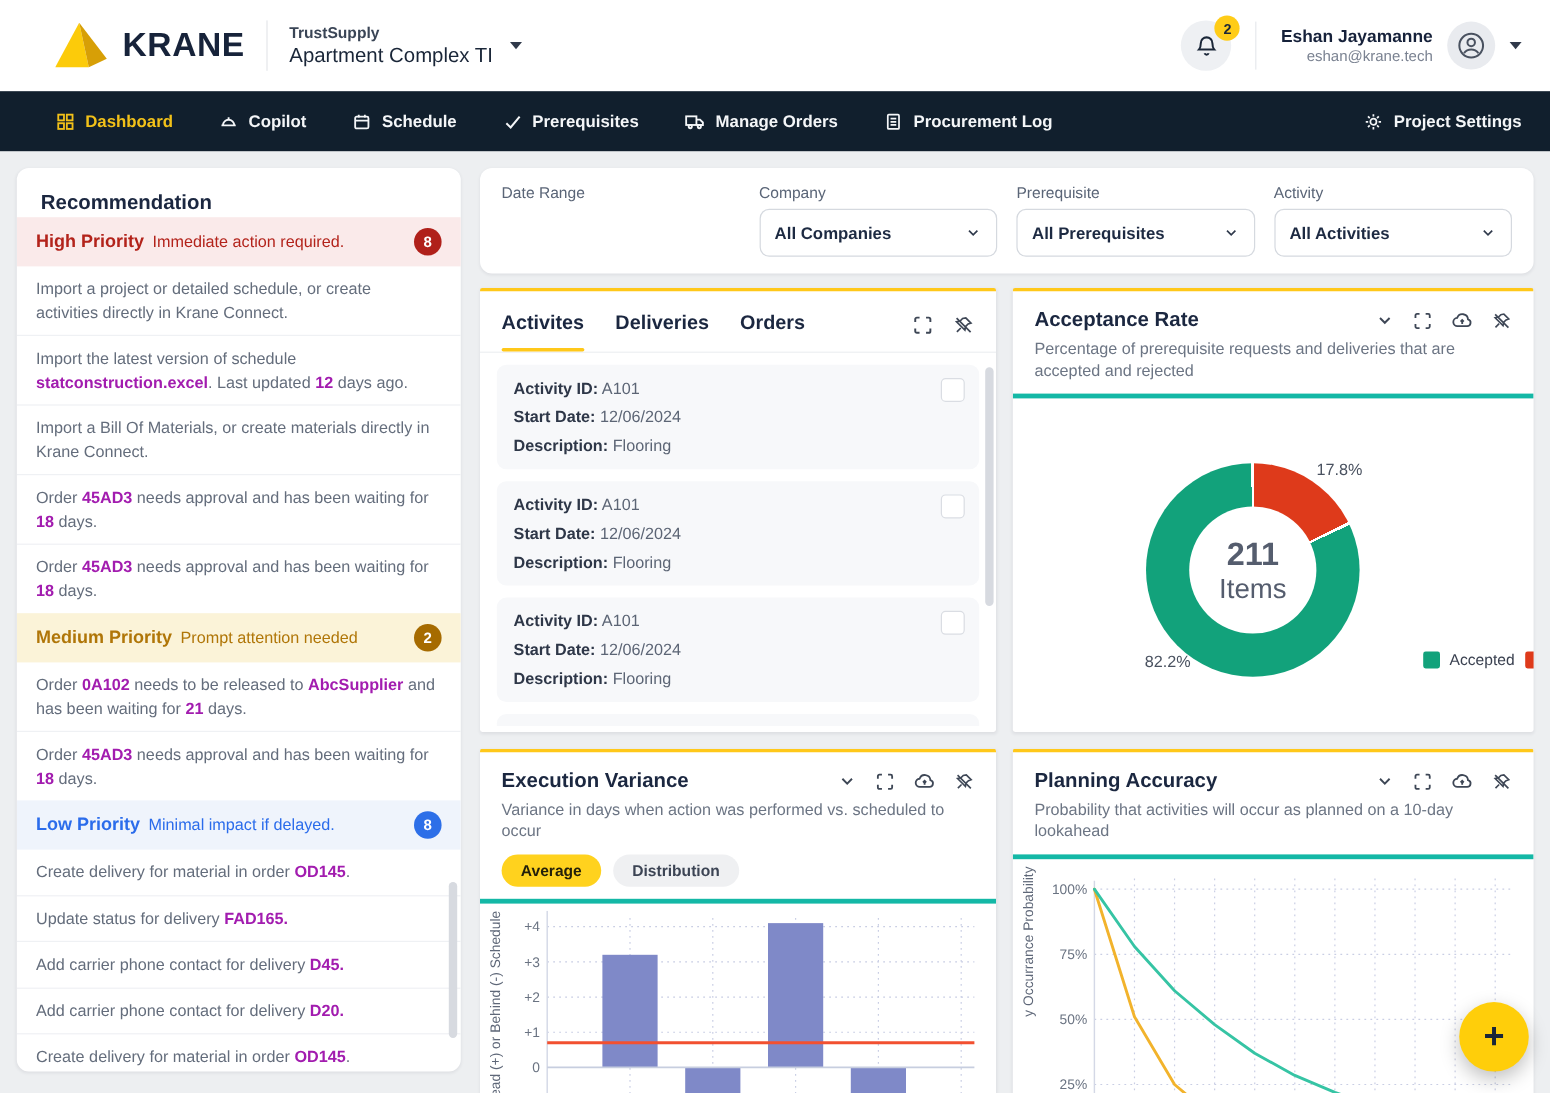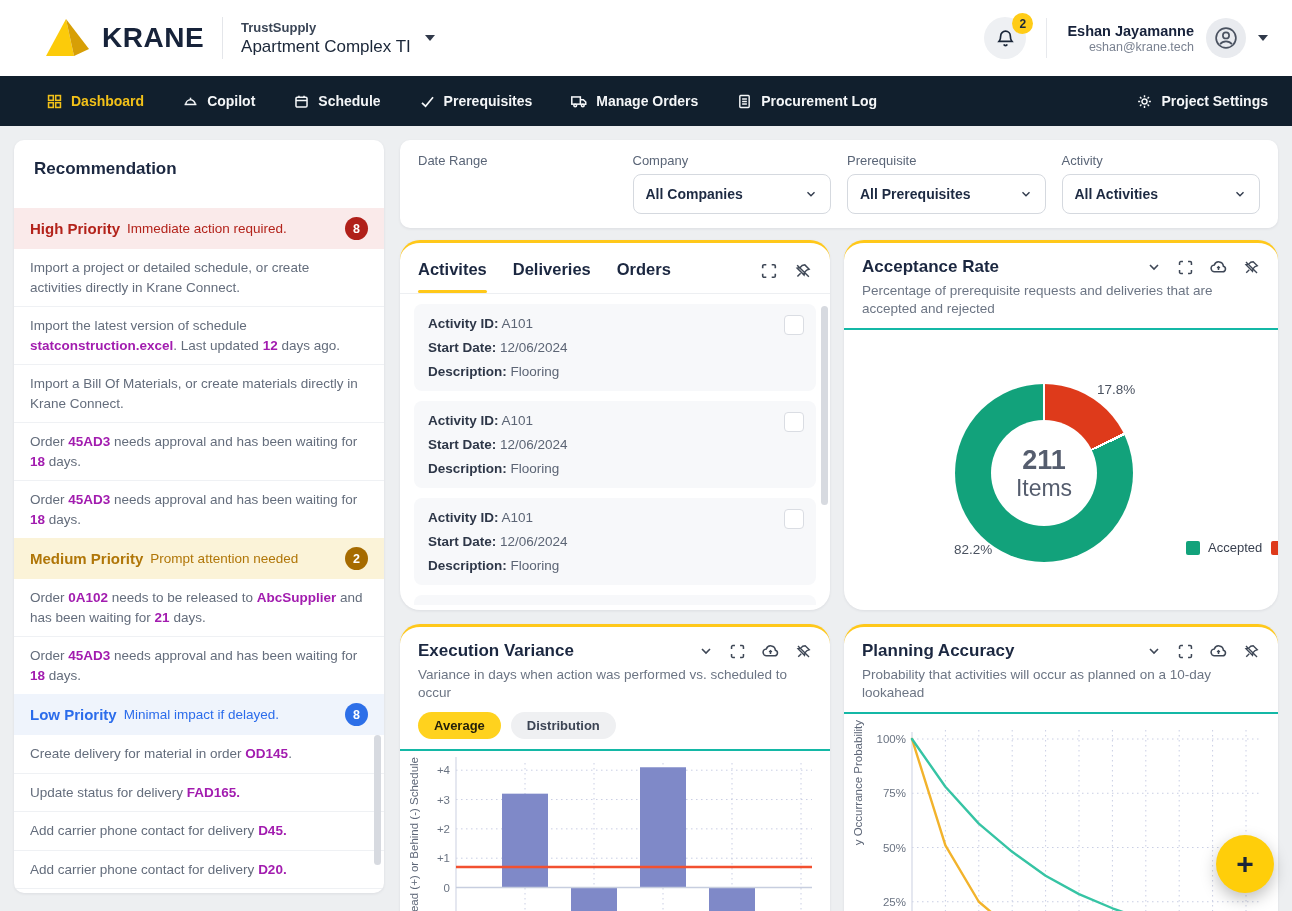--- a/index.html
+++ b/index.html
@@ -32,24 +32,24 @@
   .nav-item.active { color:#F2C119; }
   .nav-item svg { flex:0 0 auto; }
   .nav-spacer { flex:1; }
 
   
   main { display:flex; gap:16px; padding:14px 14px 0 14px; }
   .reco-card { width:370px; height:753px; background:#fff; border-radius:10px; box-shadow:0 1px 3px rgba(20,30,50,.08); overflow:hidden; position:relative; }
   .content { width:878px; display:flex; flex-direction:column; }
   .filters-card { height:88px; background:#fff; border-radius:10px; box-shadow:0 1px 3px rgba(20,30,50,.08); display:grid; grid-template-columns:repeat(4,1fr); gap:16px; padding:13px 18px; }
   .cards-grid { display:grid; grid-template-columns:430px 434px; grid-template-rows:370px 430px; gap:14px; margin-top:12px; }
-  .card { background:#fff; border-radius:20px; box-shadow:0 1px 3px rgba(20,30,50,.08); border-top:3px solid #FFC81A; overflow:hidden; position:relative; }
-
-  
-  .reco-title { font-size:17px; font-weight:800; color:#1B2740; padding:19px 20px 29px; }
+  .card { background:#fff; border-radius:2px; box-shadow:0 1px 3px rgba(20,30,50,.08); border-top:3px solid #FFC81A; overflow:hidden; position:relative; }
+
+  
+  .reco-title { font-size:17px; font-weight:800; color:#1B2740; padding:19px 20px 2px; }
   .sec-head { display:flex; align-items:center; gap:7px; padding:9px 16px; }
   .sec-head .t { font-size:15px; font-weight:800; }
   .sec-head .s { font-size:13.5px; }
   .sec-badge { margin-left:auto; min-width:23px; height:23px; border-radius:50%; color:#fff; font-size:12.5px; font-weight:700; display:flex; align-items:center; justify-content:center; }
   .sec-high { background:#FAEAEA; } .sec-high .t,.sec-high .s { color:#B3231B; } .sec-high .sec-badge { background:#B0201A; }
   .sec-med { background:#FBF3D8; } .sec-med .t,.sec-med .s { color:#B07608; } .sec-med .sec-badge { background:#A66B00; }
   .sec-low { background:#EFF4FC; } .sec-low .t,.sec-low .s { color:#2B6CEB; } .sec-low .sec-badge { background:#2D6FE8; }
   .reco-item { padding:9px 20px 9px 16px; font-size:13.5px; line-height:19.5px; color:#646D7C; border-top:1px solid #EFF1F4; cursor:pointer; }
   .reco-item:first-child { border-top:none; }
   .reco-item .b { font-weight:700; color:#a21caf; }
@@ -68,21 +68,21 @@
   .icon-btn { cursor:pointer; display:flex; color:#3E4756; }
   .act-list { padding:10px 14px; position:relative; height:calc(100% - 56px); overflow:hidden; }
   .act-item { background:#F7F8FA; border-radius:8px; padding:11px 14px; margin-bottom:10px; position:relative; }
   .act-row { font-size:13.5px; line-height:17px; color:#5C6575; margin-top:7px; }
   .act-row:first-child { margin-top:0; }
   .act-row .lbl { font-weight:700; color:#2E3748; }
   .checkbox { position:absolute; top:11px; right:12px; width:20px; height:20px; border:1.5px solid #DADDE3; border-radius:4px; background:#fff; cursor:pointer; }
   .list-scrollbar { position:absolute; right:2px; top:12px; width:7px; height:64%; border-radius:4px; background:#D7DAE0; }
 
   
-  .card-head { padding:14px 18px 10px; border-bottom:2px solid #14b8a6; }
+  .card-head { padding:14px 18px 10px; border-bottom:4px solid #14b8a6; }
   .card-head-top { display:flex; align-items:center; }
   .card-title { font-size:17px; font-weight:800; color:#1B2740; }
   .head-icons { margin-left:auto; display:flex; gap:15px; align-items:center; }
   .card-sub { font-size:13.5px; line-height:18px; color:#6C7584; margin-top:5px; }
   .pills { display:flex; gap:10px; margin-top:10px; }
   .pill { font-size:13px; font-weight:700; border-radius:999px; padding:6px 16px; cursor:pointer; }
   .pill.active { background:#FFD21E; color:#231F0A; }
   .pill.inactive { background:#EFF0F2; color:#3C4454; }
 
   

